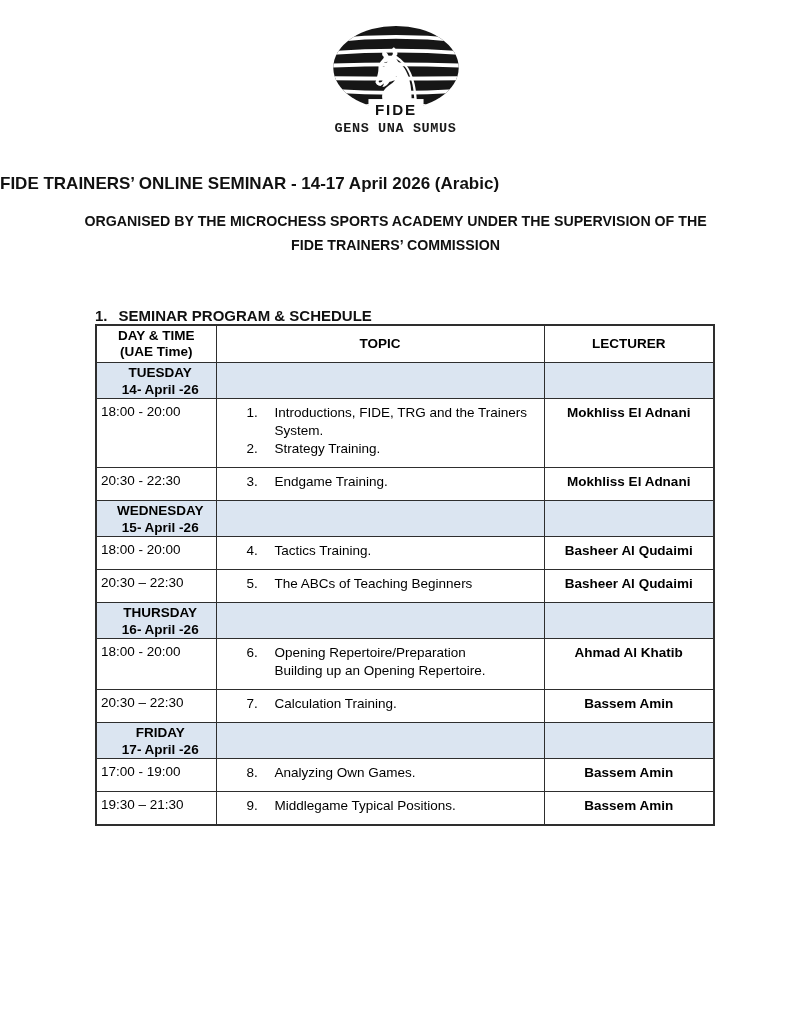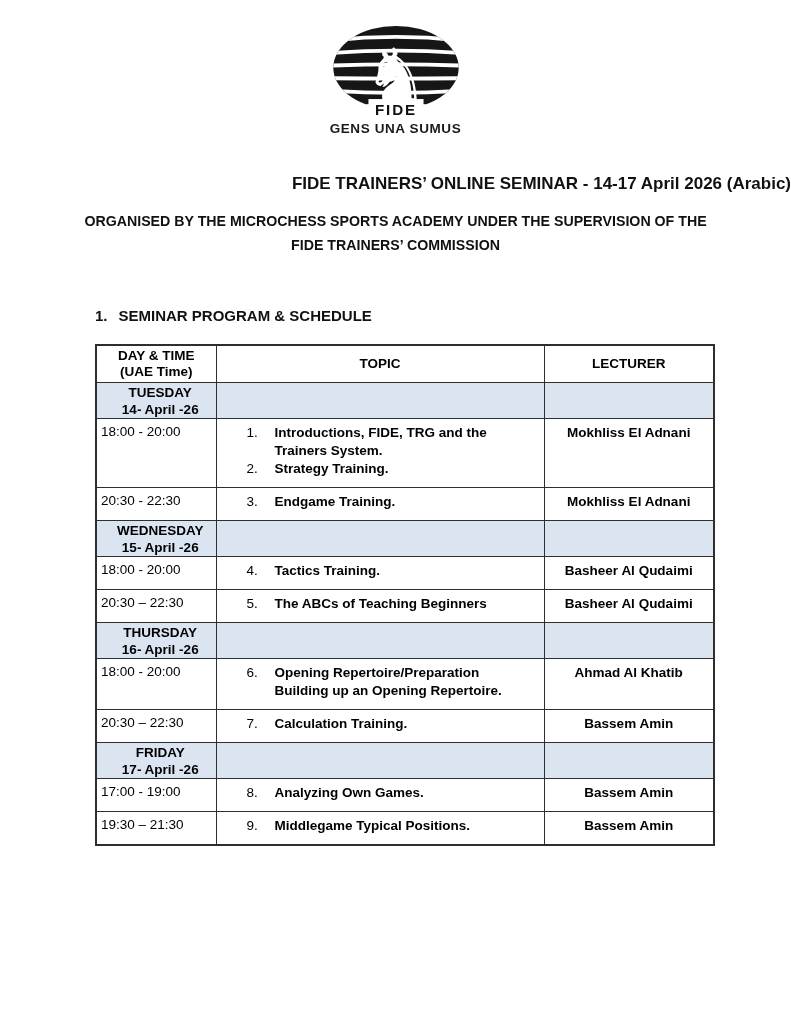--- a/index.html
+++ b/index.html
@@ -11,40 +11,41 @@
     overflow: hidden;
   }
   .page { width: 791px; height: 1024px; background: var(--page-bg, #fff); position: relative; }
 
   .logo-block { padding-top: 24px; text-align: center; }
   .logo-block svg { display: block; margin: 0 auto; }
   .motto {
     margin-top: 2px;
     font-size: 13.5px; font-weight: bold; letter-spacing: 0.6px;
     color: #1a1a1a;
+    font-family: Liberation Mono, monospace;
   }
 
   .page-title {
     margin-top: 38px;
-    text-align: right;
+    text-align: left;
     font-size: 17px; font-weight: bold;
     white-space: nowrap;
     color: #111;
   }
   .subtitle {
     margin-top: 15px;
     text-align: center;
     font-size: 14.2px; font-weight: bold;
     line-height: 24px;
     color: #111;
   }
   .subtitle div { white-space: nowrap; }
 
   .section-heading {
-    margin: 50px 0 20px 95px;
+    margin: 50px 0 0 95px;
     font-size: 15px; font-weight: bold;
     color: #111;
   }
   .section-heading .sec-num { margin-right: 11px; }
 
   table.schedule {
     margin-left: 95px;
     width: 618px;
     border-collapse: collapse;
     table-layout: fixed;
@@ -70,21 +71,21 @@
     padding-left: 8px;
   }
   .day-name, .day-date {
     font-weight: bold; text-align: center; line-height: 17px;
   }
   tr.session-row { height: 16px; }
   td.cell-time { padding: 5px 4px 9px; }
   td.cell-topic { padding: 5px 10px 9px 30px; }
   .topic-item { display: flex; line-height: 18px; }
   .topic-num { flex: none; width: 17px; margin-right: 11px; }
-  .topic-text { flex: 1; font-weight: bold; }
+  .topic-text { flex: 1; }
   td.cell-lecturer {
     padding: 5px 4px 9px; text-align: center;
     font-weight: bold; line-height: 18px;
   }
 </style>
 </head>
 <body>
 
 <div class="page">
 

